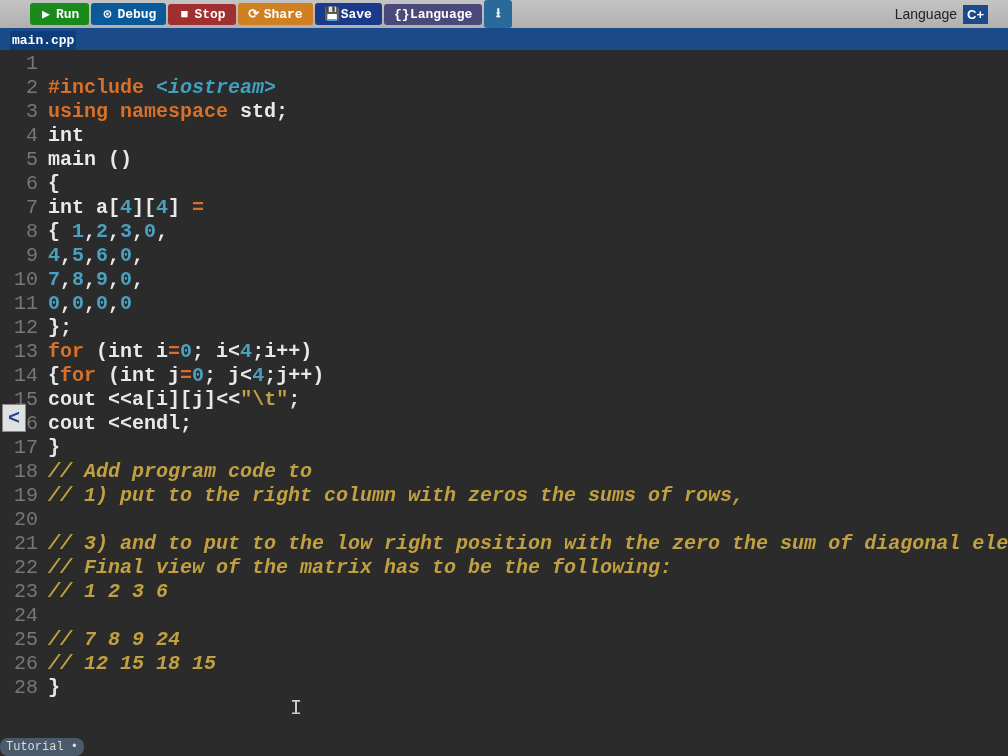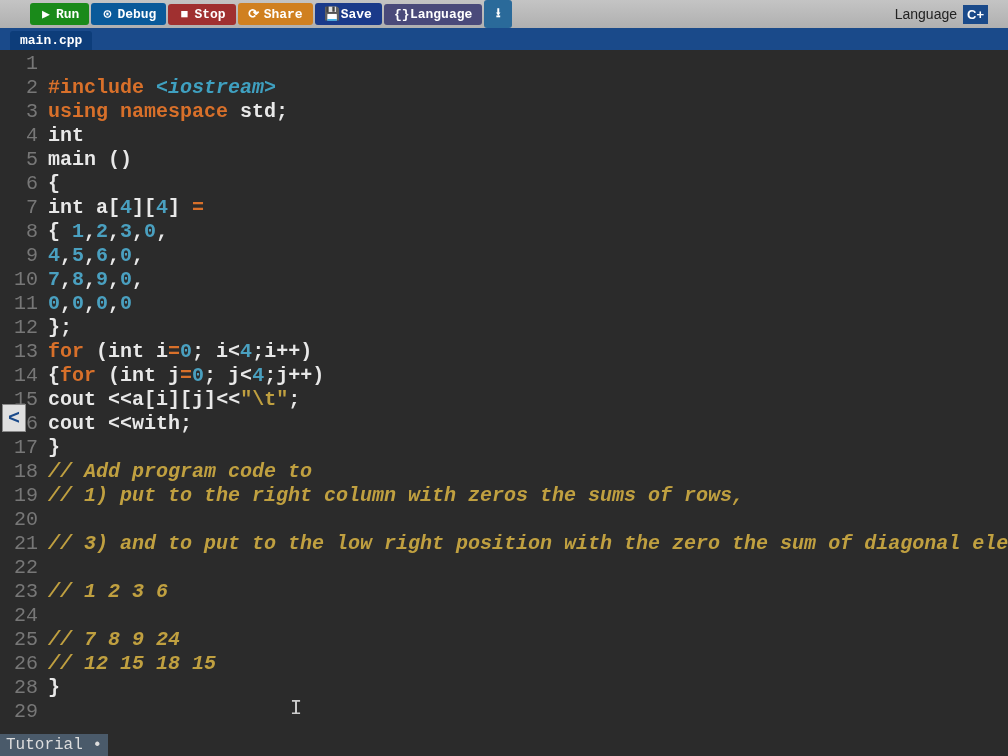--- a/index.html
+++ b/index.html
@@ -61,21 +61,21 @@
     display: flex;
     height: 22px;
     align-items: flex-end;
     padding-left: 10px;
   }
   .tab {
     background: #0d3d7a;
     color: #fff;
     font-size: 13px;
     font-weight: bold;
-    padding: 2px 10px;
+    padding: 2px 2px;
     border-radius: 3px 3px 0 0;
   }
   .editor {
     background: #2b2b2b;
     display: flex;
     flex-direction: column;
     padding-top: 2px;
   }
   .line {
     display: flex;
@@ -122,22 +122,23 @@
     top: 695px;
     color: #ccc;
     font-size: 20px;
   }
   .footer-tab {
     position: absolute;
     bottom: 0;
     left: 0;
     background: #4a5a6a;
     color: #ddd;
-    font-size: 16px;
+    font-size: 12px;
     padding: 2px 6px;
+    border-radius: 8px;
   }
 </style>
 </head>
 <body>
 
 <div class="toolbar">
   <div class="tbtn tbtn-run">
       <span class="ticon">▶</span>
       <span>Run</span>
     </div>
@@ -185,30 +186,29 @@
   <div class="line"><span class="gutter">6</span><span class="code"><span class="c-white">{</span></span></div>
   <div class="line"><span class="gutter">7</span><span class="code"><span class="c-white">int </span><span class="c-white">a</span><span class="c-white">[</span><span class="c-num">4</span><span class="c-white">][</span><span class="c-num">4</span><span class="c-white">] </span><span class="c-orange">=</span></span></div>
   <div class="line"><span class="gutter">8</span><span class="code"><span class="c-white">{ </span><span class="c-num">1</span><span class="c-white">,</span><span class="c-num">2</span><span class="c-white">,</span><span class="c-num">3</span><span class="c-white">,</span><span class="c-num">0</span><span class="c-white">,</span></span></div>
   <div class="line"><span class="gutter">9</span><span class="code"><span class="c-num">4</span><span class="c-white">,</span><span class="c-num">5</span><span class="c-white">,</span><span class="c-num">6</span><span class="c-white">,</span><span class="c-num">0</span><span class="c-white">,</span></span></div>
   <div class="line"><span class="gutter">10</span><span class="code"><span class="c-num">7</span><span class="c-white">,</span><span class="c-num">8</span><span class="c-white">,</span><span class="c-num">9</span><span class="c-white">,</span><span class="c-num">0</span><span class="c-white">,</span></span></div>
   <div class="line"><span class="gutter">11</span><span class="code"><span class="c-num">0</span><span class="c-white">,</span><span class="c-num">0</span><span class="c-white">,</span><span class="c-num">0</span><span class="c-white">,</span><span class="c-num">0</span></span></div>
   <div class="line"><span class="gutter">12</span><span class="code"><span class="c-white">};</span></span></div>
   <div class="line"><span class="gutter">13</span><span class="code"><span class="c-orange">for </span><span class="c-white">(</span><span class="c-white">int </span><span class="c-white">i</span><span class="c-orange">=</span><span class="c-num">0</span><span class="c-white">; i&lt;</span><span class="c-num">4</span><span class="c-white">;i++)</span></span></div>
   <div class="line"><span class="gutter">14</span><span class="code"><span class="c-white">{</span><span class="c-orange">for </span><span class="c-white">(</span><span class="c-white">int </span><span class="c-white">j</span><span class="c-orange">=</span><span class="c-num">0</span><span class="c-white">; j&lt;</span><span class="c-num">4</span><span class="c-white">;j++)</span></span></div>
   <div class="line"><span class="gutter">15</span><span class="code"><span class="c-white">cout </span><span class="c-white">&lt;&lt;</span><span class="c-white">a</span><span class="c-white">[</span><span class="c-white">i</span><span class="c-white">][</span><span class="c-white">j</span><span class="c-white">]</span><span class="c-white">&lt;&lt;</span><span class="c-str">"\t"</span><span class="c-white">;</span></span></div>
-  <div class="line"><span class="gutter">16</span><span class="code"><span class="c-white">cout </span><span class="c-white">&lt;&lt;</span><span class="c-white">with</span><span class="c-white">;</span></span></div>
+  <div class="line"><span class="gutter">16</span><span class="code"><span class="c-white">cout </span><span class="c-white">&lt;&lt;</span><span class="c-white">endl</span><span class="c-white">;</span></span></div>
   <div class="line"><span class="gutter">17</span><span class="code"><span class="c-white">}</span></span></div>
   <div class="line"><span class="gutter">18</span><span class="code"><span class="c-yellow">// Add program code to</span></span></div>
   <div class="line"><span class="gutter">19</span><span class="code"><span class="c-yellow">// 1) put to the right column with zeros the sums of rows,</span></span></div>
   <div class="line"><span class="gutter">20</span></div>
   <div class="line"><span class="gutter">21</span><span class="code"><span class="c-yellow">// 3) and to put to the low right position with the zero the sum of diagonal elements</span></span></div>
-  <div class="line"><span class="gutter">22</span></div>
+  <div class="line"><span class="gutter">22</span><span class="code"><span class="c-yellow">// Final view of the matrix has to be the following:</span></span></div>
   <div class="line"><span class="gutter">23</span><span class="code"><span class="c-yellow">// 1 2 3 6</span></span></div>
   <div class="line"><span class="gutter">24</span></div>
   <div class="line"><span class="gutter">25</span><span class="code"><span class="c-yellow">// 7 8 9 24</span></span></div>
   <div class="line"><span class="gutter">26</span><span class="code"><span class="c-yellow">// 12 15 18 15</span></span></div>
   <div class="line"><span class="gutter">28</span><span class="code"><span class="c-white">}</span></span></div>
-  <div class="line"><span class="gutter">29</span><span class="code"></span></div>
 </div>
 
 <div class="cursor-caret">𝙸</div>
 
 <div class="footer-tab">Tutorial •</div>
 
 </body></html>

